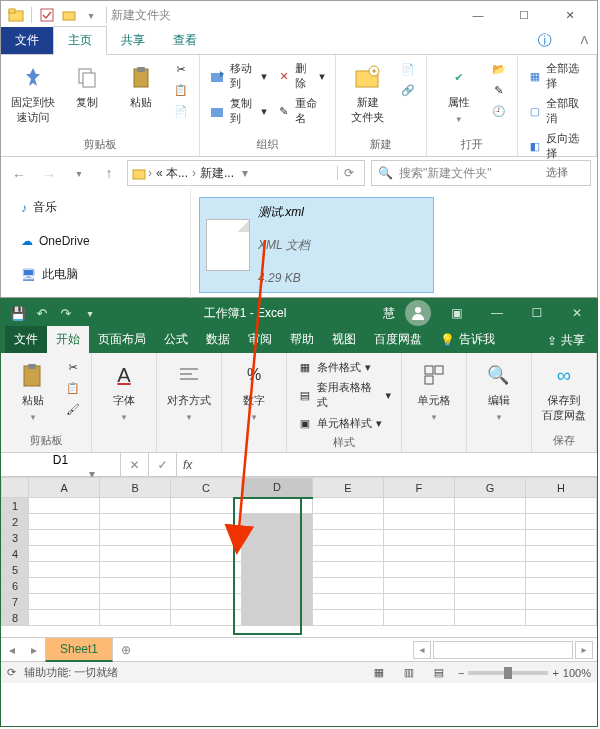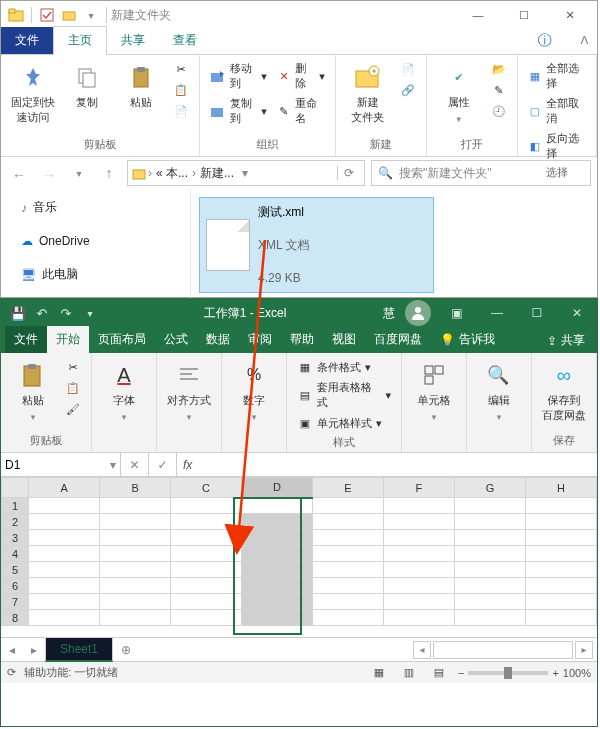--- a/index.html
+++ b/index.html
@@ -38,21 +38,21 @@
 .exp-nav .bc .refresh{margin-left:auto;border-left:1px solid #ccc;padding:0 6px;color:#888;}
 .exp-nav .search{width:220px;height:26px;border:1px solid #ccc;display:flex;align-items:center;padding:0 6px;font-size:12px;color:#888;gap:6px;}
 
 .exp-body{display:flex;height:110px;}
 .exp-side{width:190px;border-right:1px solid #e5e5e5;padding:6px 0;}
 .exp-side .sitem{display:flex;align-items:center;gap:6px;padding:4px 20px;font-size:12px;color:#222;}
 .exp-main{flex:1;padding:8px;}
 .exp-file{display:flex;align-items:center;gap:8px;padding:6px;background:#cce8f7;border:1px solid #7bbde8;width:235px;}
 .exp-file .ficon{width:44px;height:52px;border:1px solid #bbb;background:#fff;position:relative;}
 .exp-file .ficon::after{content:"";position:absolute;top:0;right:0;width:12px;height:12px;background:linear-gradient(135deg,transparent 50%,#ddd 50%);}
-.exp-file .finfo{font-size:12px;line-height:1.4;}
+.exp-file .finfo{font-size:12px;line-height:1.4;font-style:italic;}
 .exp-file .fname{color:#000;}
 .exp-file .ftype,.exp-file .fsize{color:#666;margin-top:16px;}
 
 
 .excel{position:absolute;top:298px;left:0;width:598px;height:429px;border:1px solid #2c6e3f;background:#fff;}
 .xl-titlebar{height:28px;background:#217346;display:flex;align-items:center;color:#fff;font-size:12px;}
 .xl-qat{display:flex;align-items:center;gap:2px;padding:0 6px;}
 .xl-qat .qbtn{width:22px;height:22px;display:flex;align-items:center;justify-content:center;color:#d0e8d8;font-size:13px;}
 .xl-title{flex:1;text-align:center;}
 .xl-titlebar .winbtn{width:40px;height:28px;display:flex;align-items:center;justify-content:center;color:#d0e8d8;font-size:12px;}
@@ -62,41 +62,41 @@
 .xl-tabs .tab{padding:5px 9px;font-size:12px;color:#fff;}
 .xl-tabs .tab.file{background:#185c37;}
 .xl-tabs .tab.active{background:#f3f3f3;color:#217346;}
 .xl-tabs .spacer{flex:1;}
 .xl-tabs .share{color:#fff;font-size:12px;padding:4px 8px;display:flex;align-items:center;gap:4px;}
 
 .xl-ribbon{height:100px;background:#f3f3f3;border-bottom:1px solid #d0d0d0;display:flex;}
 .xl-ribbon .rgroup{border-right:1px solid #ddd;}
 
 .xl-formula{height:24px;display:flex;align-items:center;border-bottom:1px solid #ccc;font-size:12px;}
-.xl-formula .namebox{width:120px;padding:0 4px;border-right:1px solid #ccc;height:100%;display:flex;align-items:center;}
+.xl-formula .namebox{width:120px;padding:0 25px;border-right:1px solid #ccc;height:100%;display:flex;align-items:center;flex-direction:column;}
 .xl-formula .namebox .dd{margin-left:auto;color:#888;}
 .xl-formula .fxbtn{width:28px;display:flex;align-items:center;justify-content:center;color:#888;height:100%;border-right:1px solid #ccc;}
 .xl-formula .fx{padding:0 6px;font-style:italic;color:#555;}
 .xl-formula .fbar{flex:1;padding:0 6px;}
 
 .xl-grid{position:relative;height:160px;overflow:hidden;}
 .xl-grid table{border-collapse:collapse;width:100%;}
 .xl-grid th,.xl-grid td{border:1px solid #d4d4d4;font-size:11px;font-weight:normal;color:#333;}
 .xl-grid th{background:#e6e6e6;text-align:center;}
 .xl-grid .colh{height:20px;width:68px;}
 .xl-grid .rowh{width:26px;height:16px;text-align:center;background:#e6e6e6;}
 .xl-grid .sel-col{background:#d0d0d0;}
 .xl-grid .sel-colh{background:#c8c8c8;border-bottom:2px solid #217346;}
 .xl-grid .sel-rowh{background:#d8d8d8;}
 .xl-grid .selall{background:#e6e6e6;width:26px;}
 .xl-grid .active-border{position:absolute;border:2px solid #217346;pointer-events:none;}
 
 .xl-sheetbar{height:24px;display:flex;align-items:center;border-top:1px solid #ccc;font-size:12px;}
 .xl-sheetbar .navbtn{width:22px;display:flex;align-items:center;justify-content:center;color:#888;}
-.xl-sheetbar .sheet{padding:4px 14px;border:1px solid #ccc;border-top:none;border-bottom:2px solid #217346;background:#0f172a;color:#217346;}
+.xl-sheetbar .sheet{padding:4px 14px;border:1px solid #ccc;border-top:none;border-bottom:2px solid #217346;background:#fdba74;color:#217346;}
 .xl-sheetbar .add{width:26px;display:flex;align-items:center;justify-content:center;color:#888;border:1px solid transparent;}
 .xl-sheetbar .scroll{flex:1;display:flex;justify-content:flex-end;align-items:center;padding:0 4px;gap:2px;}
 .xl-sheetbar .scroll .sbtn{width:18px;height:18px;border:1px solid #ccc;display:flex;align-items:center;justify-content:center;color:#888;font-size:10px;}
 .xl-sheetbar .scroll .strack{width:140px;height:18px;border:1px solid #ccc;}
 
 .xl-status{height:22px;background:#f3f3f3;border-top:1px solid #ccc;display:flex;align-items:center;font-size:11px;color:#555;padding:0 6px;gap:8px;}
 .xl-status .spacer{flex:1;}
 .xl-status .viewbtn{width:22px;height:18px;display:flex;align-items:center;justify-content:center;border:1px solid transparent;}
 .xl-status .zoom{display:flex;align-items:center;gap:4px;}
 .xl-status .ztrack{width:80px;height:4px;background:#ccc;position:relative;}

